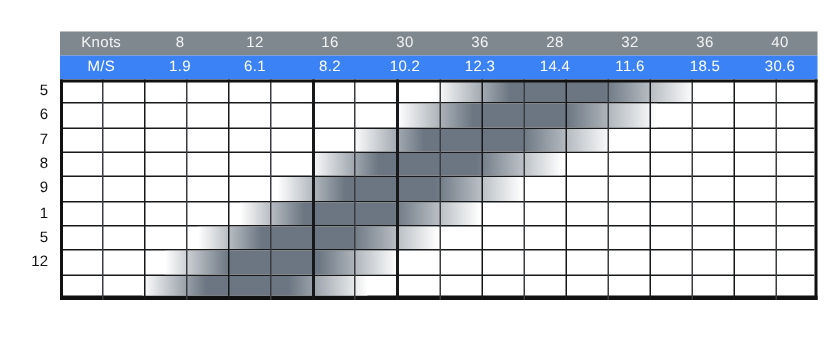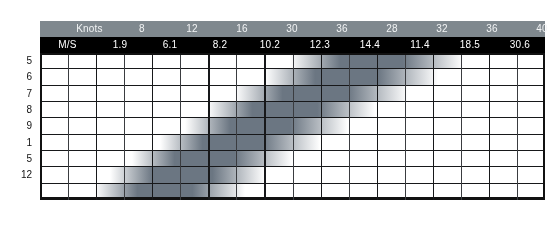--- a/index.html
+++ b/index.html
@@ -30,24 +30,23 @@
   }
   .hdr-row {
     position: relative;
     width: 100%;
     height: 16px;
     box-sizing: border-box;
     display: flex;
   }
   #knots-row {
     background: #7f888e;
-    padding-left: 22px;
   }
   #ms-row {
-    background: #000000;
+    background: #3b82f6;
   }
   .hdr-cell {
     flex: 0 0 auto;
     text-align: center;
     font-size: 10px;
     line-height: 16px;
     color: #ffffff;
     letter-spacing: 0.2px;
     white-space: nowrap;
   }
@@ -163,21 +162,21 @@
       <div class="hdr-cell val">40</div>
     </div>
     <div class="hdr-row" id="ms-row">
       <div class="hdr-cell lead">M/S</div>
       <div class="hdr-cell val">1.9</div>
       <div class="hdr-cell val">6.1</div>
       <div class="hdr-cell val">8.2</div>
       <div class="hdr-cell val">10.2</div>
       <div class="hdr-cell val">12.3</div>
       <div class="hdr-cell val">14.4</div>
-      <div class="hdr-cell val">11.4</div>
+      <div class="hdr-cell val">11.6</div>
       <div class="hdr-cell val">18.5</div>
       <div class="hdr-cell val">30.6</div>
     </div>
   </div>
 
   <div id="row-labels">
     <div class="row-label">5</div>
     <div class="row-label">6</div>
     <div class="row-label">7</div>
     <div class="row-label">8</div>

